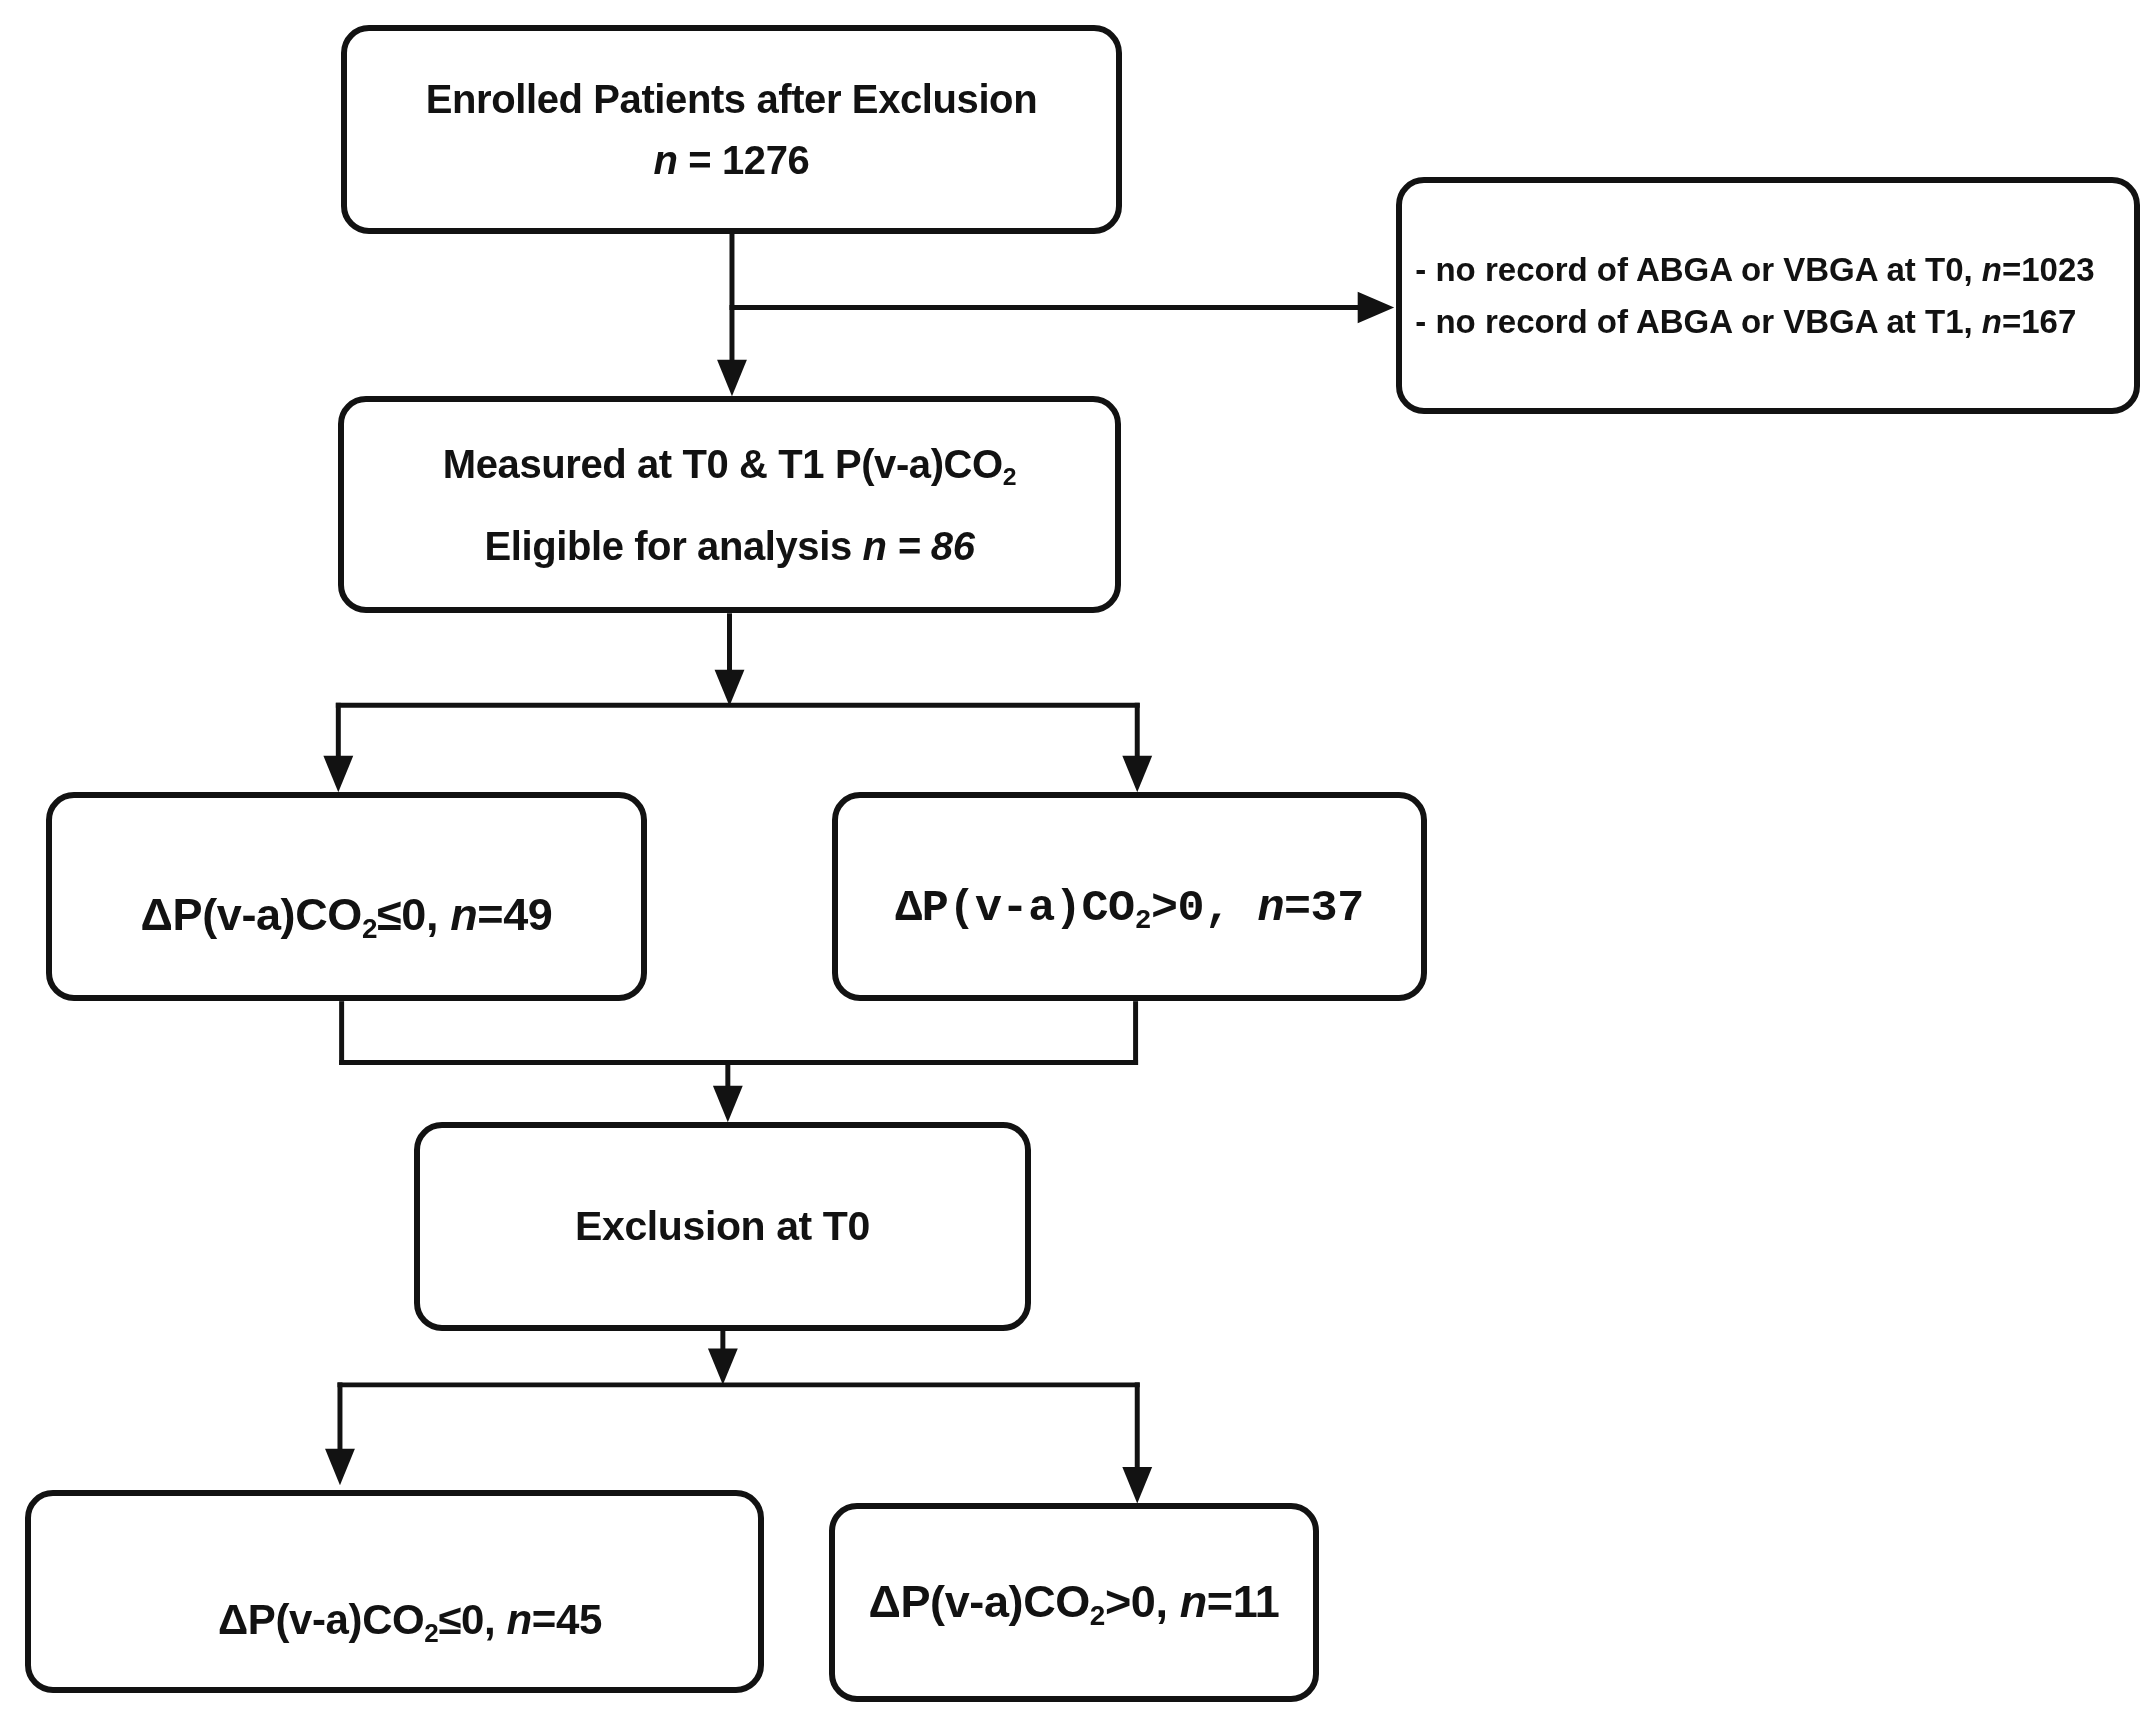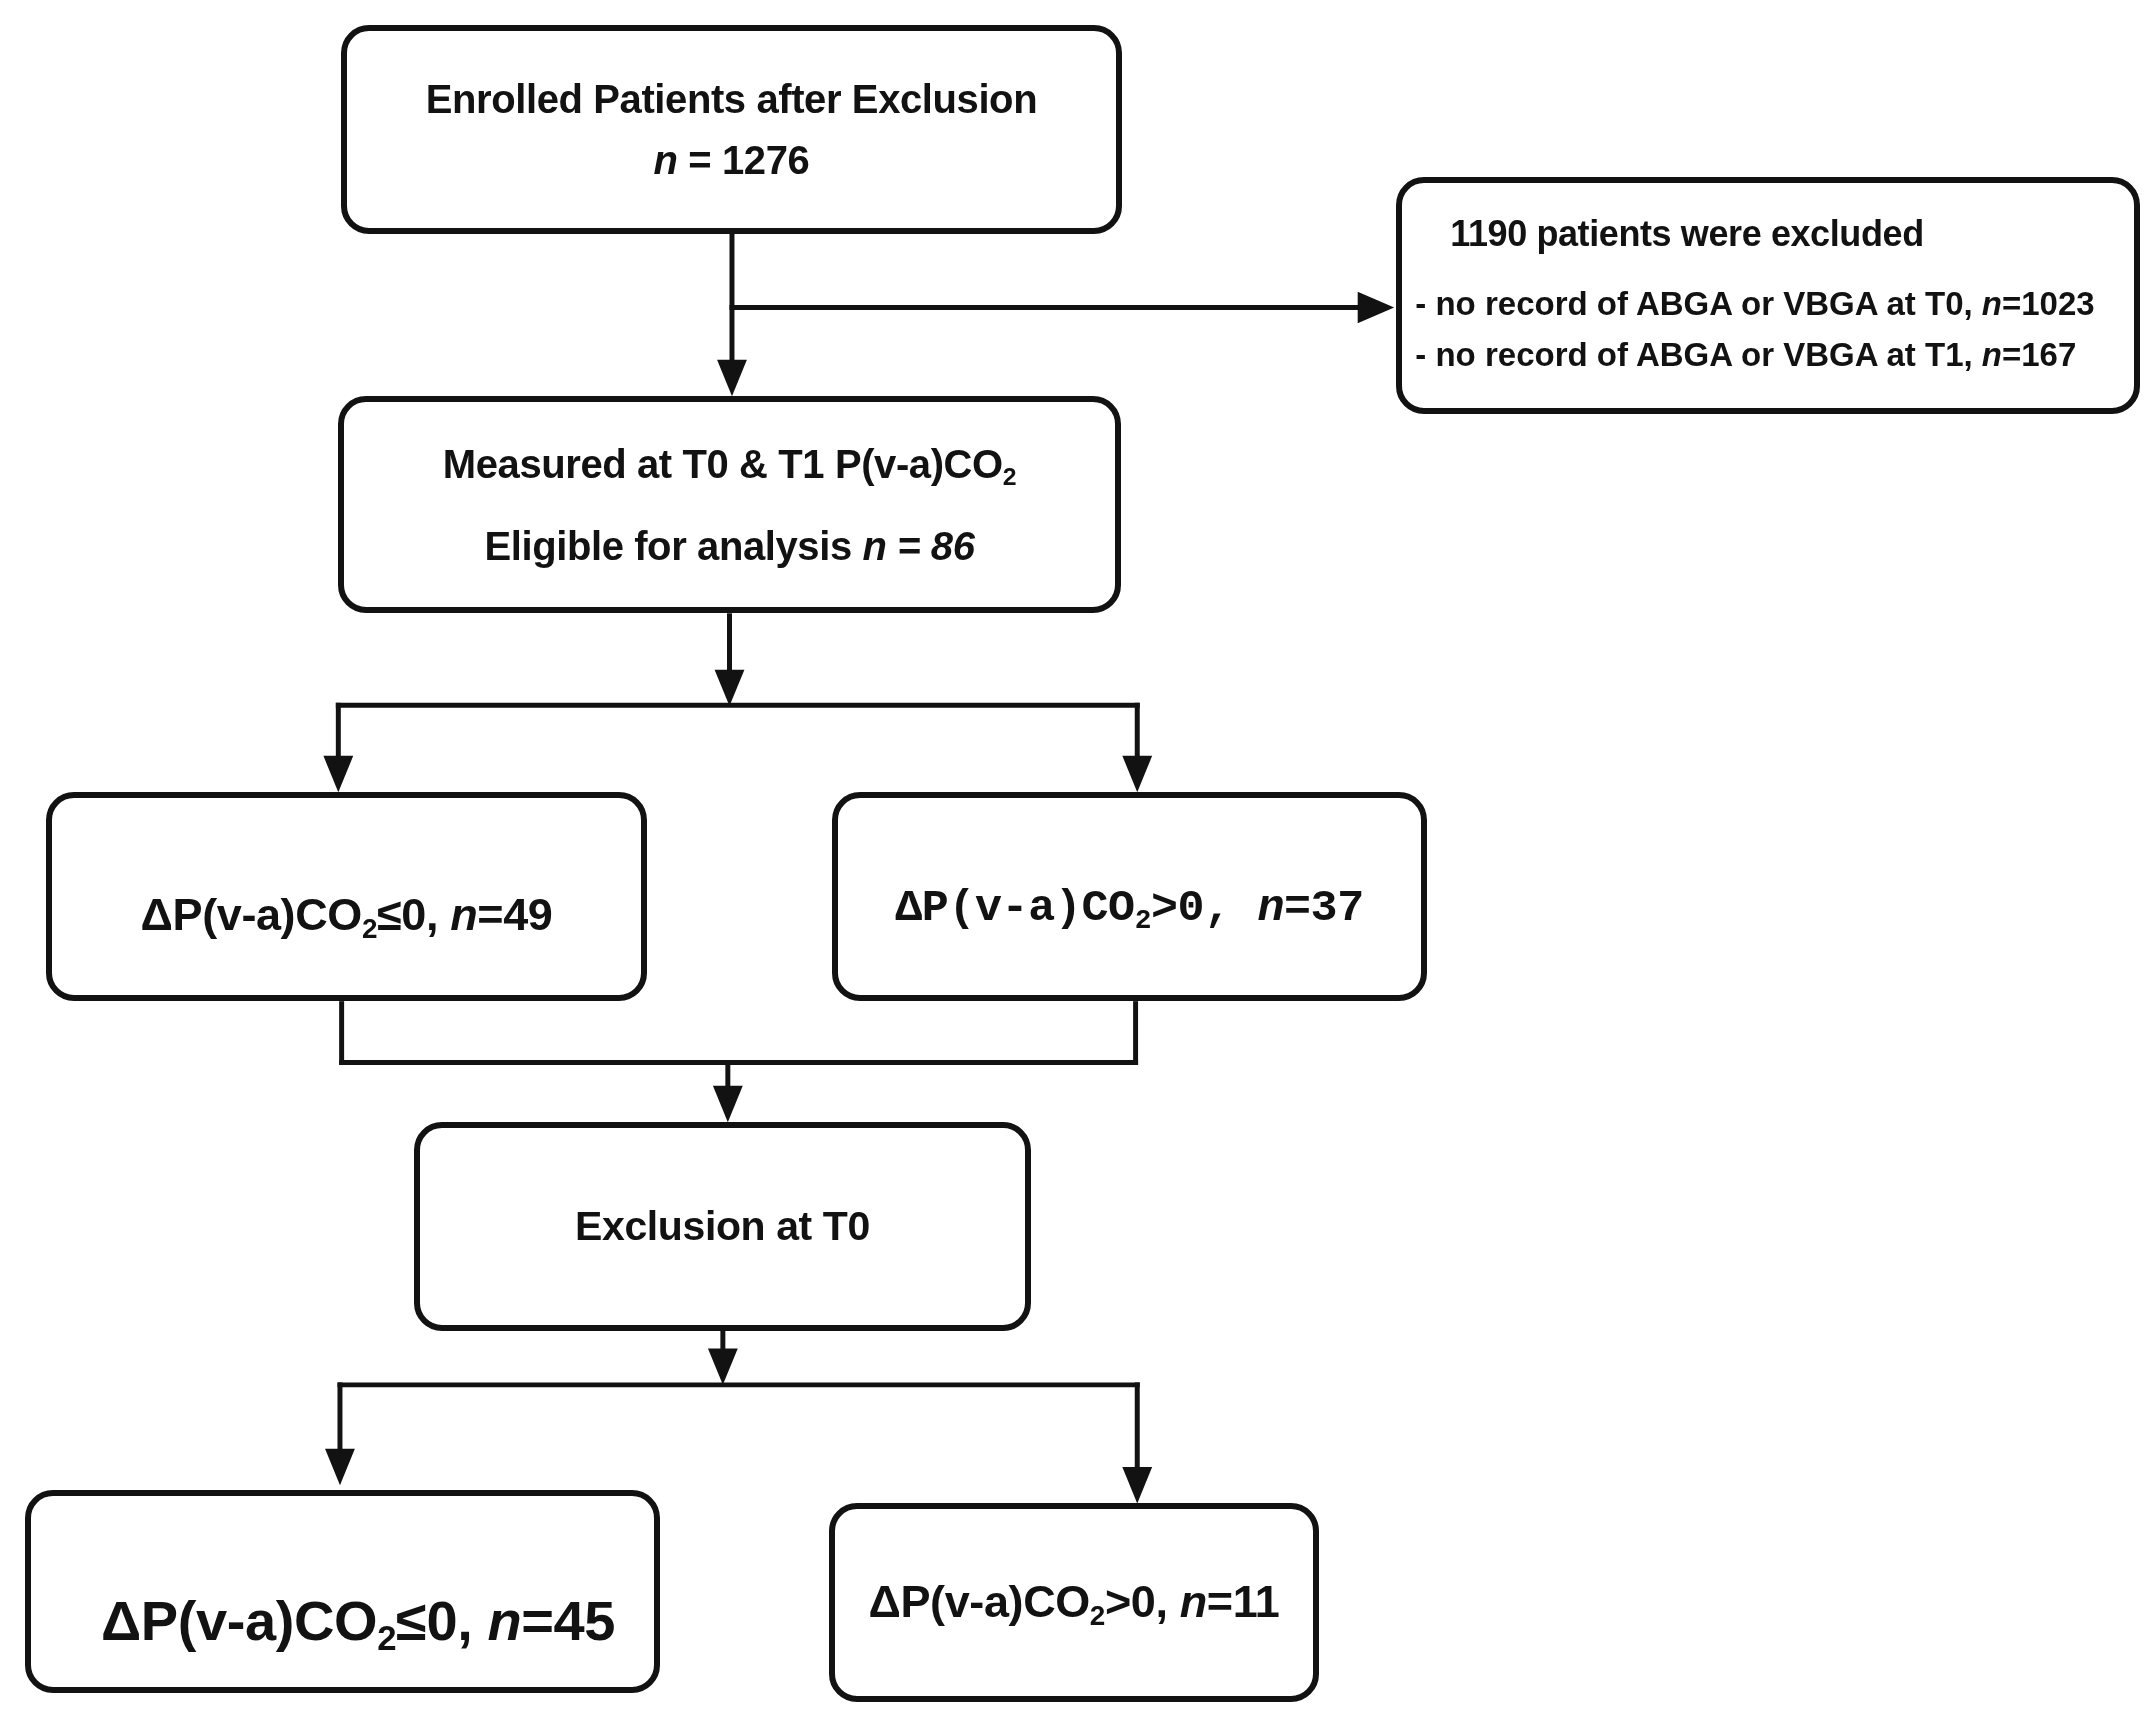--- a/index.html
+++ b/index.html
@@ -49,21 +49,21 @@
   .b-enrolled   { left: 341px;  top: 25px;   width: 781px; height: 209px; font-size: 40px; gap: 11.6px; }
   .b-excluded   { left: 1396px; top: 177px;  width: 744px; height: 237px;
                   align-items: flex-start; text-align: left; justify-content: center;
                   padding: 8.3px 8.3px 8.3px 13.3px; }
   .b-excluded .excl-title { font-size: 36px; margin-left: 35px; margin-bottom: 21.5px; }
   .b-excluded .excl-item  { font-size: 33px; font-weight: bold; line-height: 1.55; letter-spacing: 0; text-align: center; }
   .b-eligible   { left: 338px;  top: 396px;  width: 783px; height: 217px; font-size: 40px; gap: 32px; }
   .b-left1      { left: 46px;   top: 792px;  width: 601px; height: 209px; font-size: 45px; padding-top: 37px; }
   .b-right1     { left: 832px; top: 792px;  width: 595px; height: 209px; font-size: 45px; padding-top: 25px; font-family: Liberation Mono, monospace; }
   .b-measuredt0 { left: 414px;  top: 1122px; width: 617px; height: 209px; font-size: 41px; line-height: 1.45; }
-  .b-left2      { left: 25px;   top: 1490px; width: 635px; height: 203px; font-size: 56px; padding-top: 58px; padding-left: 31px; }
+  .b-left2      { left: 25px;   top: 1490px; width: 739px; height: 203px; font-size: 42px; padding-top: 58px; padding-left: 31px; }
   .b-right2     { left: 829px; top: 1503px; width: 490px; height: 199px; font-size: 45px; }
 </style>
 </head>
 <body>
 
 <div class="canvas">
 
   <svg class="connectors" viewBox="0 0 2595 2079" xmlns="http://www.w3.org/2000/svg">
     <g stroke="#121212" stroke-width="6" fill="none">
 
@@ -98,21 +98,20 @@
       <polygon points="1372,1814 1354,1770 1390,1770"></polygon>
     </g>
   </svg>
 
   <div class="box b-enrolled">
     <div>Enrolled Patients after Exclusion</div>
     <div><i>n</i><span> = 1276</span></div>
   </div>
 
   <div class="box b-excluded">
-    <div class="excl-title">1190 patients were excluded</div>
     <div class="excl-item"><span>- no record of ABGA or VBGA at T0, </span><i>n</i><span>=1023</span></div>
     <div class="excl-item"><span>- no record of ABGA or VBGA at T1, </span><i>n</i><span>=167</span></div>
   </div>
 
   <div class="box b-eligible">
     <div><span>Measured at T0 &amp; T1 P(v-a)CO</span><sub>2</sub></div>
     <div><span>Eligible for analysis </span><i>n = 86</i></div>
   </div>
 
   <div class="box b-left1">

